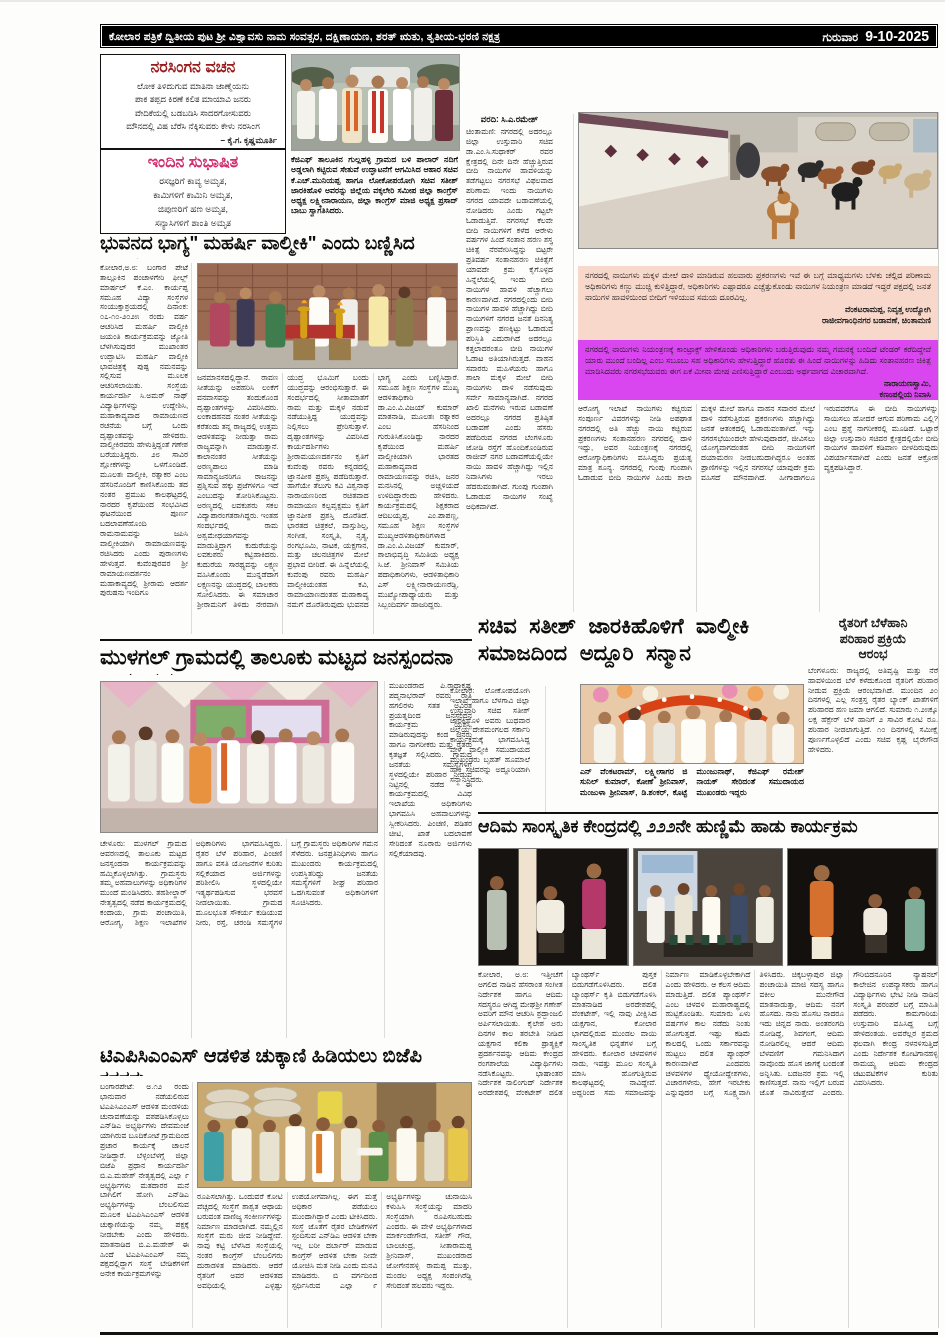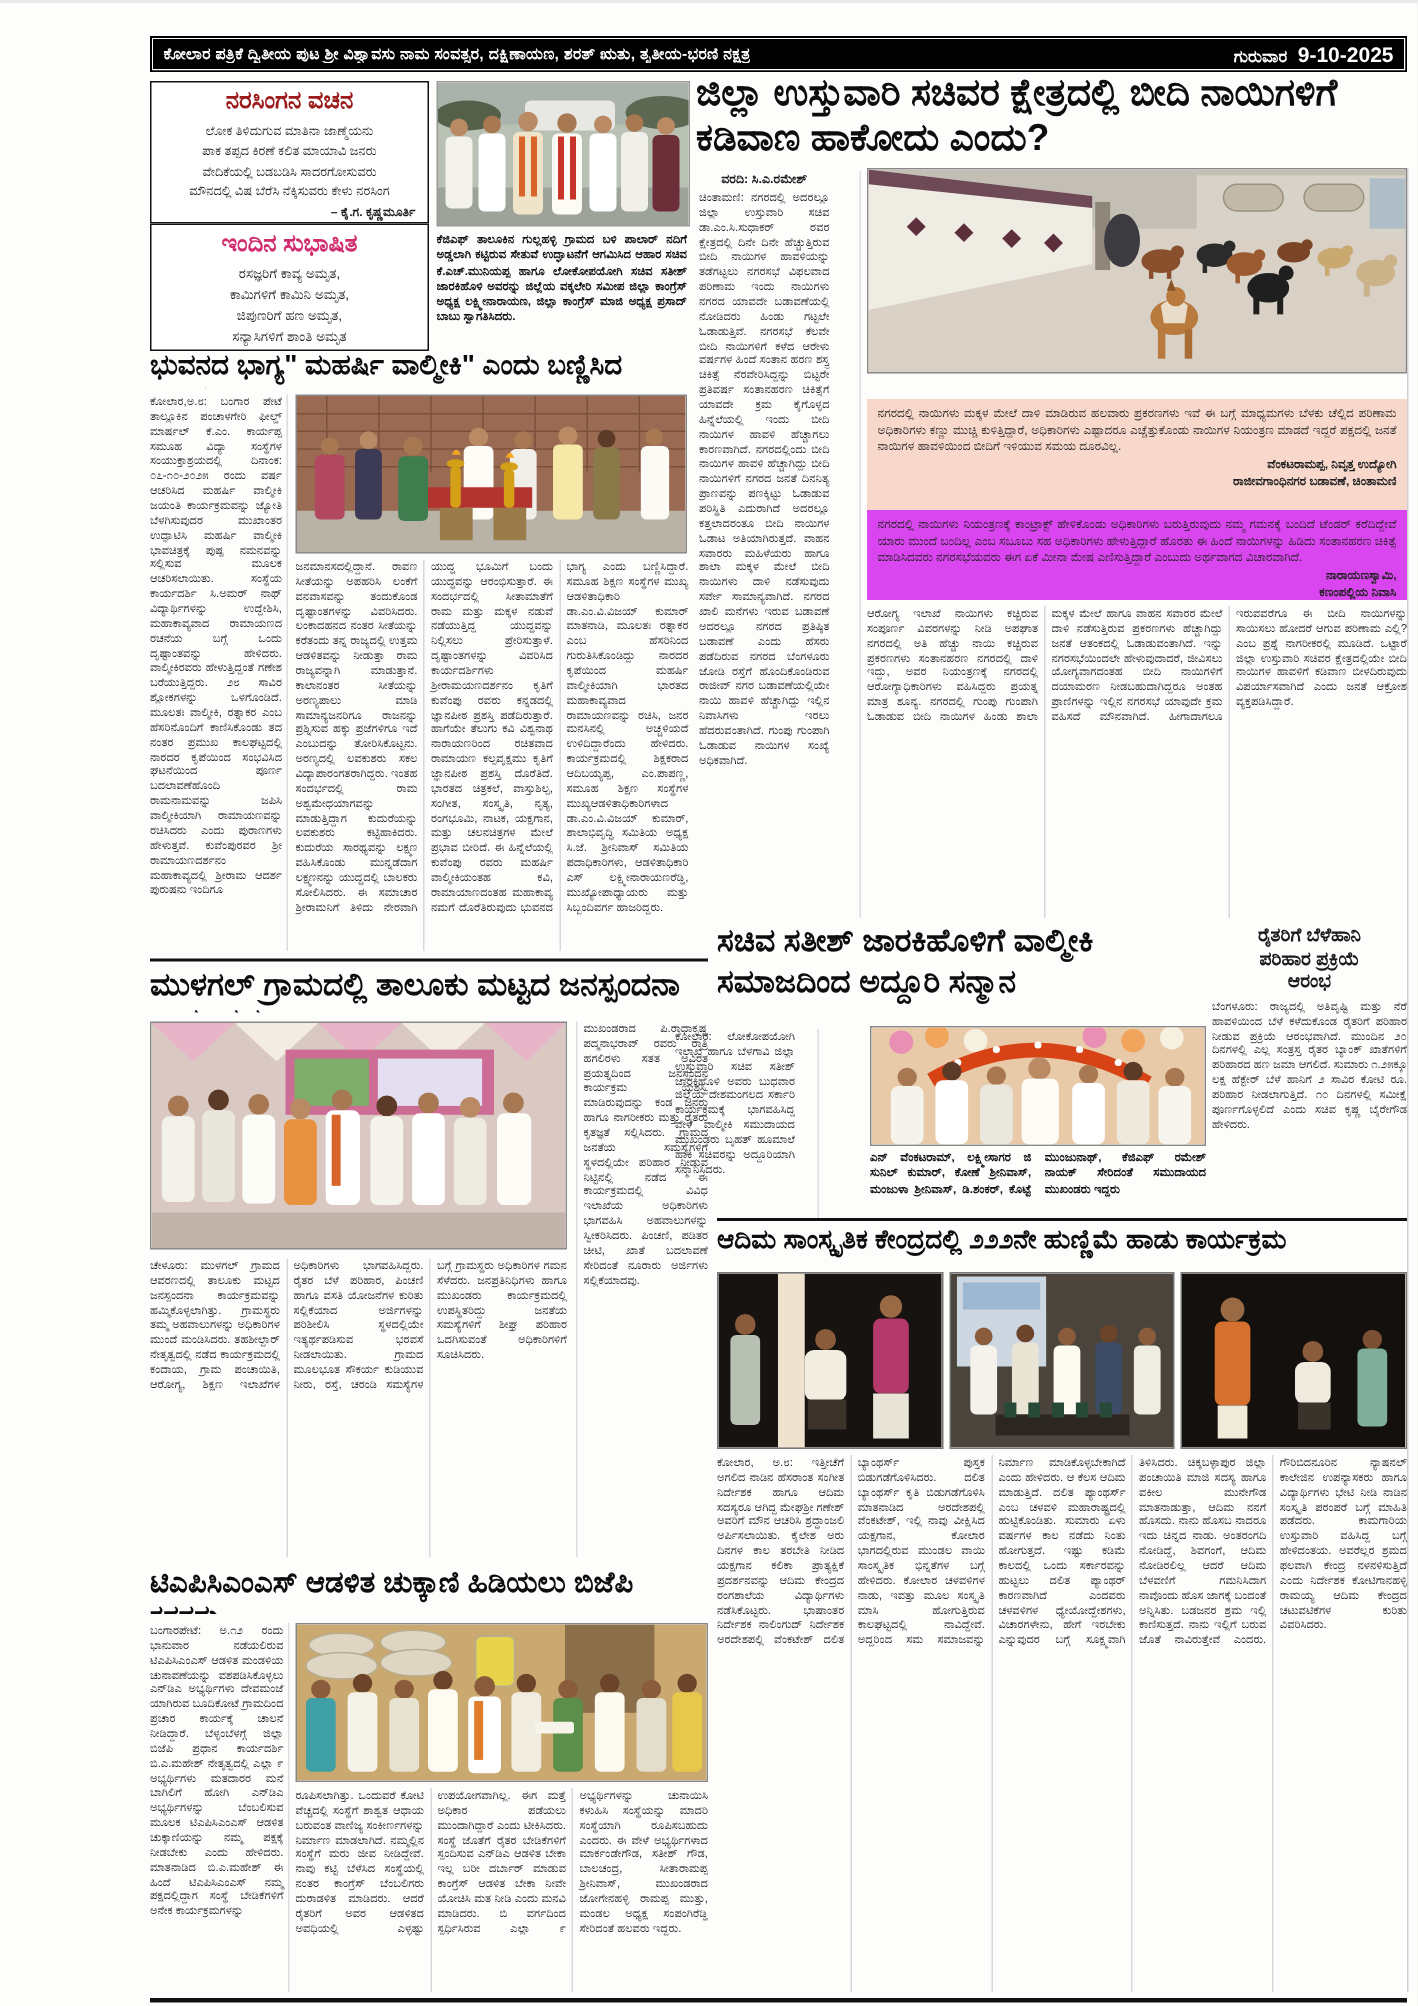--- a/index.html
+++ b/index.html
@@ -100,21 +100,20 @@
           <circle cx="131" cy="27" r="6" fill="#a87852"></circle>
             <rect x="122" y="33" width="18" height="53" rx="4" fill="#f0efe9"></rect>
           <circle cx="152" cy="29" r="6" fill="#b98a63"></circle>
             <rect x="143" y="35" width="18" height="51" rx="4" fill="#6c2f3a"></rect>
         </g>
       </svg>
     </div>
     <div class="caption" style="margin-top:4px;height:76px;">ಕೆಜಿಎಫ್ ತಾಲೂಕಿನ ಗುಲ್ಲಹಳ್ಳಿ ಗ್ರಾಮದ ಬಳಿ ಪಾಲಾರ್ ನದಿಗೆ ಅಡ್ಡಲಾಗಿ ಕಟ್ಟಿರುವ ಸೇತುವೆ ಉದ್ಘಾಟನೆಗೆ ಆಗಮಿಸಿದ ಆಹಾರ ಸಚಿವ ಕೆ.ಎಚ್.ಮುನಿಯಪ್ಪ ಹಾಗೂ ಲೋಕೋಪಯೋಗಿ ಸಚಿವ ಸತೀಶ್ ಜಾರಕಿಹೊಳಿ ಅವರನ್ನು ಜಿಲ್ಲೆಯ ವಕ್ಕಲೇರಿ ಸಮೀಪ ಜಿಲ್ಲಾ ಕಾಂಗ್ರೆಸ್ ಅಧ್ಯಕ್ಷ ಲಕ್ಷ್ಮೀನಾರಾಯಣ, ಜಿಲ್ಲಾ ಕಾಂಗ್ರೆಸ್ ಮಾಜಿ ಅಧ್ಯಕ್ಷ ಪ್ರಸಾದ್ ಬಾಬು ಸ್ವಾಗತಿಸಿದರು.</div>
   </div>
 
-  <div class="abs headline" style="left:464px;top:46px;width:474px;height:62px;font-size:25px;line-height:1.18;">ಜಿಲ್ಲಾ ಉಸ್ತುವಾರಿ ಸಚಿವರ ಕ್ಷೇತ್ರದಲ್ಲಿ ಬೀದಿ ನಾಯಿಗಳಿಗೆ ಕಡಿವಾಣ ಹಾಕೋದು ಎಂದು?</div>
 
   <div class="abs" style="left:466px;top:112px;width:108px;height:498px;border-right:1px solid #ddd;padding-right:20px;">
     <div style="font-size:8.4px;font-weight:bold;text-align:center;margin-bottom:2px;">ವರದಿ: ಸಿ.ಎ.ರಮೇಶ್</div>
     <div class="bodytxt" style="height:482px;">ಚಿಂತಾಮಣಿ: ನಗರದಲ್ಲಿ ಅದರಲ್ಲೂ ಜಿಲ್ಲಾ ಉಸ್ತುವಾರಿ ಸಚಿವ ಡಾ.ಎಂ.ಸಿ.ಸುಧಾಕರ್ ರವರ ಕ್ಷೇತ್ರದಲ್ಲಿ ದಿನೇ ದಿನೇ ಹೆಚ್ಚುತ್ತಿರುವ ಬೀದಿ ನಾಯಿಗಳ ಹಾವಳಿಯನ್ನು ತಡೆಗಟ್ಟಲು ನಗರಸಭೆ ವಿಫಲವಾದ ಪರಿಣಾಮ ಇಂದು ನಾಯಿಗಳು ನಗರದ ಯಾವದೇ ಬಡಾವಣೆಯಲ್ಲಿ ನೋಡಿದರು ಹಿಂಡು ಗಟ್ಟಲೇ ಓಡಾಡುತ್ತಿವೆ. ನಗರಸಭೆ ಕೆಲವೇ ಬೀದಿ ನಾಯಿಗಳಿಗೆ ಕಳೆದ ಆರೇಳು ವರ್ಷಗಳ ಹಿಂದೆ ಸಂತಾನ ಹರಣ ಶಸ್ತ್ರ ಚಿಕಿತ್ಸೆ ನೆರವೇರಿಸಿದ್ದನ್ನು ಬಿಟ್ಟರೇ ಪ್ರತಿವರ್ಷ ಸಂತಾನಹರಣ ಚಿಕಿತ್ಸೆಗೆ ಯಾವದೇ ಕ್ರಮ ಕೈಗೊಳ್ಳದ ಹಿನ್ನೆಲೆಯಲ್ಲಿ ಇಂದು ಬೀದಿ ನಾಯಿಗಳ ಹಾವಳಿ ಹೆಚ್ಚಾಗಲು ಕಾರಣವಾಗಿದೆ. ನಗರದಲ್ಲಿಂದು ಬೀದಿ ನಾಯಿಗಳ ಹಾವಳಿ ಹೆಚ್ಚಾಗಿದ್ದು ಬೀದಿ ನಾಯಿಗಳಿಗೆ ನಗರದ ಜನತೆ ದಿನನಿತ್ಯ ಪ್ರಾಣವನ್ನು ಪಣಕ್ಕಿಟ್ಟು ಓಡಾಡುವ ಪರಿಸ್ಥಿತಿ ಎದುರಾಗಿದೆ ಅದರಲ್ಲೂ ಕತ್ತಲಾದರಂತೂ ಬೀದಿ ನಾಯಿಗಳ ಓಡಾಟ ಅತಿಯಾಗಿರುತ್ತದೆ. ವಾಹನ ಸವಾರರು ಮಹಿಳೆಯರು ಹಾಗೂ ಶಾಲಾ ಮಕ್ಕಳ ಮೇಲೆ ಬೀದಿ ನಾಯಿಗಳು ದಾಳಿ ನಡೆಸುವುದು ಸರ್ವೇ ಸಾಮಾನ್ಯವಾಗಿದೆ. ನಗರದ ಖಾಲಿ ಮನೆಗಳು ಇರುವ ಬಡಾವಣೆ ಅದರಲ್ಲೂ ನಗರದ ಪ್ರತಿಷ್ಠಿತ ಬಡಾವಣೆ ಎಂದು ಹೆಸರು ಪಡೆದಿರುವ ನಗರದ ಬೆಂಗಳೂರು ಜೋಡಿ ರಸ್ತೆಗೆ ಹೊಂದಿಕೊಂಡಿರುವ ರಾಜೀವ್ ನಗರ ಬಡಾವಣೆಯಲ್ಲಿಯೇ ನಾಯಿ ಹಾವಳಿ ಹೆಚ್ಚಾಗಿದ್ದು ಇಲ್ಲಿನ ನಿವಾಸಿಗಳು ಇರಲು ಹೆದರುವಂತಾಗಿದೆ. ಗುಂಪು ಗುಂಪಾಗಿ ಓಡಾಡುವ ನಾಯಿಗಳ ಸಂಖ್ಯೆ ಅಧಿಕವಾಗಿದೆ.</div>
   </div>
 
   <div class="abs photo" style="left:578px;top:110px;width:360px;height:137px;border:1px solid #888;">
     <svg viewBox="0 0 360 137" preserveAspectRatio="none">
       <rect width="360" height="137" fill="#d9d1c5"></rect>
       <rect y="0" width="360" height="40" fill="#c4bfb4"></rect>
@@ -276,21 +275,21 @@
           <rect x="232" y="61" width="23" height="62" rx="5" fill="#fdfcf6"></rect>
       </g>
       <rect y="128" width="278" height="24" fill="#c3b4ab"></rect>
     </svg>
   </div>
 
   <div class="abs bodytxt" style="left:384px;top:679px;width:88px;height:357px;border-left:1px solid #ddd;padding-left:4px;">ಮುಖಂಡರಾದ ಪಿ.ರಾಧಾಕೃಷ್ಣ ಪದ್ಮನಾಭರಾವ್ ರವರು ರಾತ್ರಿ ಹಗಲಿರಳು ಸತತ ಅವಿರತ ಪ್ರಯತ್ನದಿಂದ ಜನಸ್ಪಂದನ ಕಾರ್ಯಕ್ರಮ ಯಶಸ್ವಿ ಮಾಡಿರುವುದನ್ನು ಕಂಡ ಜನರು ಹಾಗೂ ನಾಗರೀಕರು ಮತ್ತು ರೈತರು ಕೃತಜ್ಞತೆ ಸಲ್ಲಿಸಿದರು. ಗ್ರಾಮದ ಜನತೆಯ ಸಮಸ್ಯೆಗಳಿಗೆ ಸ್ಥಳದಲ್ಲಿಯೇ ಪರಿಹಾರ ನೀಡುವ ನಿಟ್ಟಿನಲ್ಲಿ ನಡೆದ ಈ ಕಾರ್ಯಕ್ರಮದಲ್ಲಿ ವಿವಿಧ ಇಲಾಖೆಯ ಅಧಿಕಾರಿಗಳು ಭಾಗವಹಿಸಿ ಅಹವಾಲುಗಳನ್ನು ಸ್ವೀಕರಿಸಿದರು. ಪಿಂಚಣಿ, ಪಡಿತರ ಚೀಟಿ, ಖಾತೆ ಬದಲಾವಣೆ ಸೇರಿದಂತೆ ನೂರಾರು ಅರ್ಜಿಗಳು ಸಲ್ಲಿಕೆಯಾದವು.</div>
 
   <div class="abs bodytxt cols3" style="left:100px;top:837px;width:278px;height:199px;">ಚೇಳೂರು: ಮುಳಗಲ್ ಗ್ರಾಮದ ಆವರಣದಲ್ಲಿ ತಾಲೂಕು ಮಟ್ಟದ ಜನಸ್ಪಂದನಾ ಕಾರ್ಯಕ್ರಮವನ್ನು ಹಮ್ಮಿಕೊಳ್ಳಲಾಗಿತ್ತು. ಗ್ರಾಮಸ್ಥರು ತಮ್ಮ ಅಹವಾಲುಗಳನ್ನು ಅಧಿಕಾರಿಗಳ ಮುಂದೆ ಮಂಡಿಸಿದರು. ತಹಶೀಲ್ದಾರ್ ನೇತೃತ್ವದಲ್ಲಿ ನಡೆದ ಕಾರ್ಯಕ್ರಮದಲ್ಲಿ ಕಂದಾಯ, ಗ್ರಾಮ ಪಂಚಾಯಿತಿ, ಆರೋಗ್ಯ, ಶಿಕ್ಷಣ ಇಲಾಖೆಗಳ ಅಧಿಕಾರಿಗಳು ಭಾಗವಹಿಸಿದ್ದರು. ರೈತರ ಬೆಳೆ ಪರಿಹಾರ, ಪಿಂಚಣಿ ಹಾಗೂ ವಸತಿ ಯೋಜನೆಗಳ ಕುರಿತು ಸಲ್ಲಿಕೆಯಾದ ಅರ್ಜಿಗಳನ್ನು ಪರಿಶೀಲಿಸಿ ಸ್ಥಳದಲ್ಲಿಯೇ ಇತ್ಯರ್ಥಪಡಿಸುವ ಭರವಸೆ ನೀಡಲಾಯಿತು. ಗ್ರಾಮದ ಮೂಲಭೂತ ಸೌಕರ್ಯ ಕುಡಿಯುವ ನೀರು, ರಸ್ತೆ, ಚರಂಡಿ ಸಮಸ್ಯೆಗಳ ಬಗ್ಗೆ ಗ್ರಾಮಸ್ಥರು ಅಧಿಕಾರಿಗಳ ಗಮನ ಸೆಳೆದರು. ಜನಪ್ರತಿನಿಧಿಗಳು ಹಾಗೂ ಮುಖಂಡರು ಕಾರ್ಯಕ್ರಮದಲ್ಲಿ ಉಪಸ್ಥಿತರಿದ್ದು ಜನತೆಯ ಸಮಸ್ಯೆಗಳಿಗೆ ಶೀಘ್ರ ಪರಿಹಾರ ಒದಗಿಸುವಂತೆ ಅಧಿಕಾರಿಗಳಿಗೆ ಸೂಚಿಸಿದರು.</div>
 
-  <div class="abs headline" style="left:478px;top:612px;width:326px;height:68px;font-size:21px;line-height:1.3;">ಸಚಿವ ಸತೀಶ್ ಜಾರಕಿಹೊಳಿಗೆ ವಾಲ್ಮೀಕಿ ಸಮಾಜದಿಂದ ಅದ್ದೂರಿ ಸನ್ಮಾನ</div>
+  <div class="abs headline" style="left:478px;top:612px;width:326px;height:68px;font-size:21px;line-height:1.3;font-family:Liberation Mono, monospace;">ಸಚಿವ ಸತೀಶ್ ಜಾರಕಿಹೊಳಿಗೆ ವಾಲ್ಮೀಕಿ ಸಮಾಜದಿಂದ ಅದ್ದೂರಿ ಸನ್ಮಾನ</div>
 
   <div class="abs bodytxt" style="left:450px;top:684px;width:96px;height:126px;border-right:1px solid #ddd;padding-right:15px;">ಕೋಲಾರ: ಲೋಕೋಪಯೋಗಿ ಇಲಾಖೆ ಹಾಗೂ ಬೆಳಗಾವಿ ಜಿಲ್ಲಾ ಉಸ್ತುವಾರಿ ಸಚಿವ ಸತೀಶ್ ಜಾರಕಿಹೊಳಿ ಅವರು ಬುಧವಾರ ಜಿಲ್ಲೆಯ ದೇಶಮಂಗಲದ ಸರ್ಕಾರಿ ಕಾರ್ಯಕ್ರಮಕ್ಕೆ ಭಾಗವಹಿಸಿದ್ದ ವೇಳೆ ವಾಲ್ಮೀಕಿ ಸಮುದಾಯದ ಮುಖಂಡರು ಬೃಹತ್ ಹೂಮಾಲೆ ಹಾಕಿ ಸಚಿವರನ್ನು ಅದ್ದೂರಿಯಾಗಿ ಸನ್ಮಾನಿಸಿದರು.</div>
 
   <div class="abs photo" style="left:580px;top:682px;width:224px;height:80px;border:1px solid #888;">
     <svg viewBox="0 0 224 80" preserveAspectRatio="none">
       <rect width="224" height="80" fill="#e8c9a8"></rect>
       <g>
         <circle cx="20" cy="10" r="8" fill="#e98fb4"></circle>
           <circle cx="44" cy="6" r="8" fill="#f0a45c"></circle>
           <circle cx="70" cy="9" r="8" fill="#f5f0e0"></circle>

